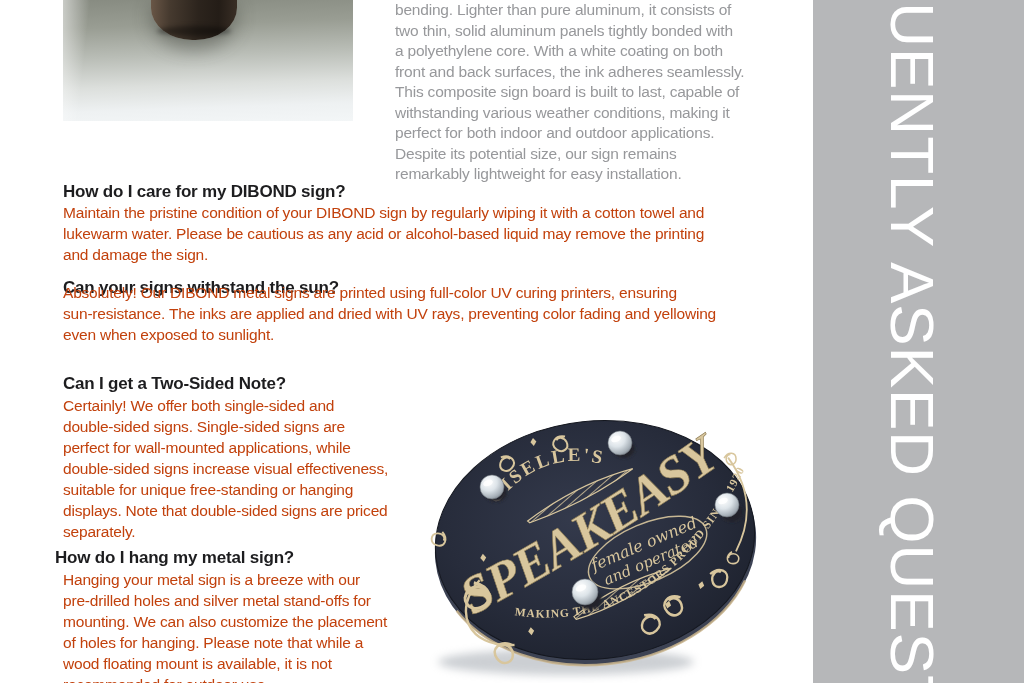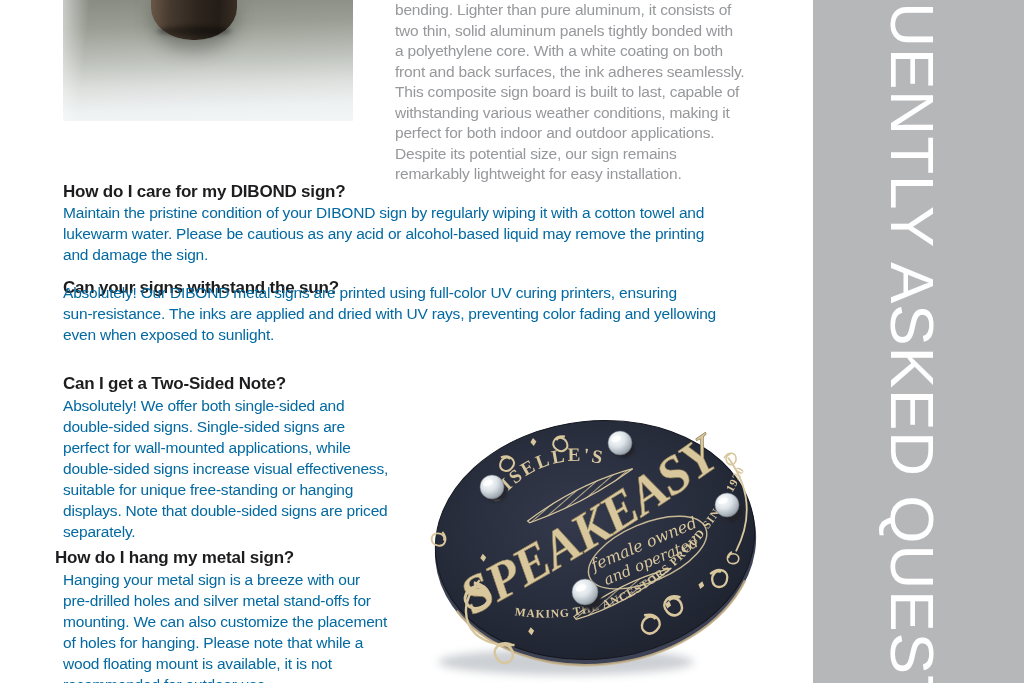--- a/index.html
+++ b/index.html
@@ -28,21 +28,21 @@
   
   .intro{
     position:absolute;left:395px;top:0;width:385px;
     font-size:15.5px;line-height:20.5px;letter-spacing:-.2px;color:#97989b;
     white-space:pre-line;
   }
   .q{
     position:absolute;font-size:17px;font-weight:bold;color:#1d1d1f;letter-spacing:-.2px;text-align:right;
   }
   .a{
-    position:absolute;font-size:15.5px;line-height:21px;letter-spacing:-.2px;color:#0369a1;
+    position:absolute;font-size:15.5px;line-height:21px;letter-spacing:-.2px;color:#c2410c;
     white-space:pre-line;
   }
   .q1{left:63px;top:182px;} .a1{left:63px;top:202px;width:720px;}
   .q2{left:63px;top:278px;} .a2{left:63px;top:282px;width:720px;}
   .q3{left:63px;top:374px;} .a3{left:63px;top:395px;width:395px;}
   .q4{left:55px;top:548px;} .a4{left:63px;top:569px;width:395px;}
   
   .sidebar{
     position:absolute;left:813px;top:0;width:211px;height:683px;
     overflow:hidden;
@@ -79,21 +79,21 @@
   <div class="a a1">Maintain the pristine condition of your DIBOND sign by regularly wiping it with a cotton towel and
 lukewarm water. Please be cautious as any acid or alcohol-based liquid may remove the printing
 and damage the sign.</div>
 
   <div class="q q2">Can your signs withstand the sun?</div>
   <div class="a a2">Absolutely! Our DIBOND metal signs are printed using full-color UV curing printers, ensuring
 sun-resistance. The inks are applied and dried with UV rays, preventing color fading and yellowing
 even when exposed to sunlight.</div>
 
   <div class="q q3">Can I get a Two-Sided Note?</div>
-  <div class="a a3">Absolutely! We offer both single-sided and
+  <div class="a a3">Certainly! We offer both single-sided and
 double-sided signs. Single-sided signs are
 perfect for wall-mounted applications, while
 double-sided signs increase visual effectiveness,
 suitable for unique free-standing or hanging
 displays. Note that double-sided signs are priced
 separately.</div>
 
   <div class="q q4">How do I hang my metal sign?</div>
   <div class="a a4">Hanging your metal sign is a breeze with our
 pre-drilled holes and silver metal stand-offs for

